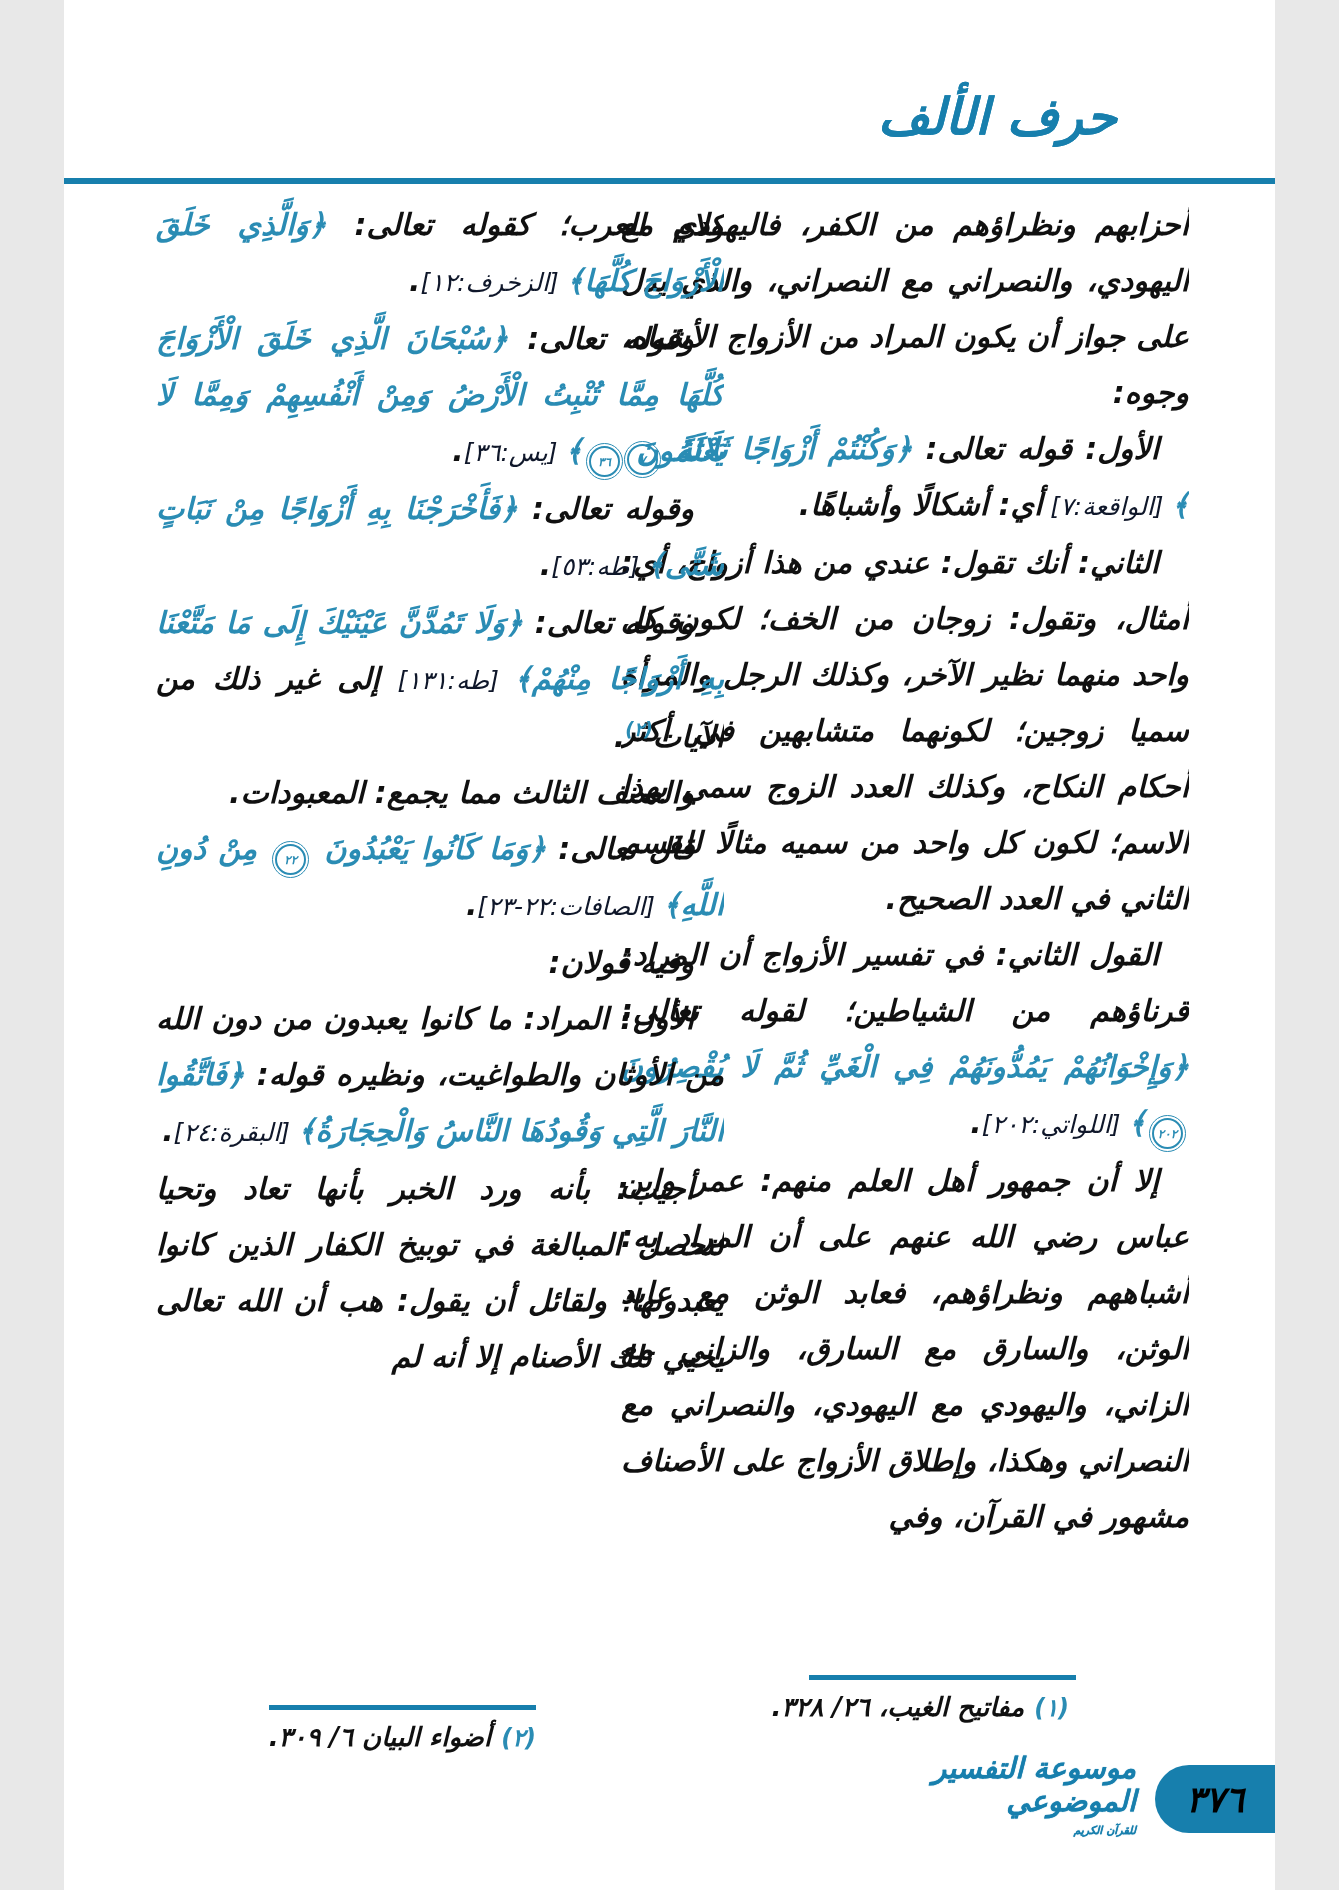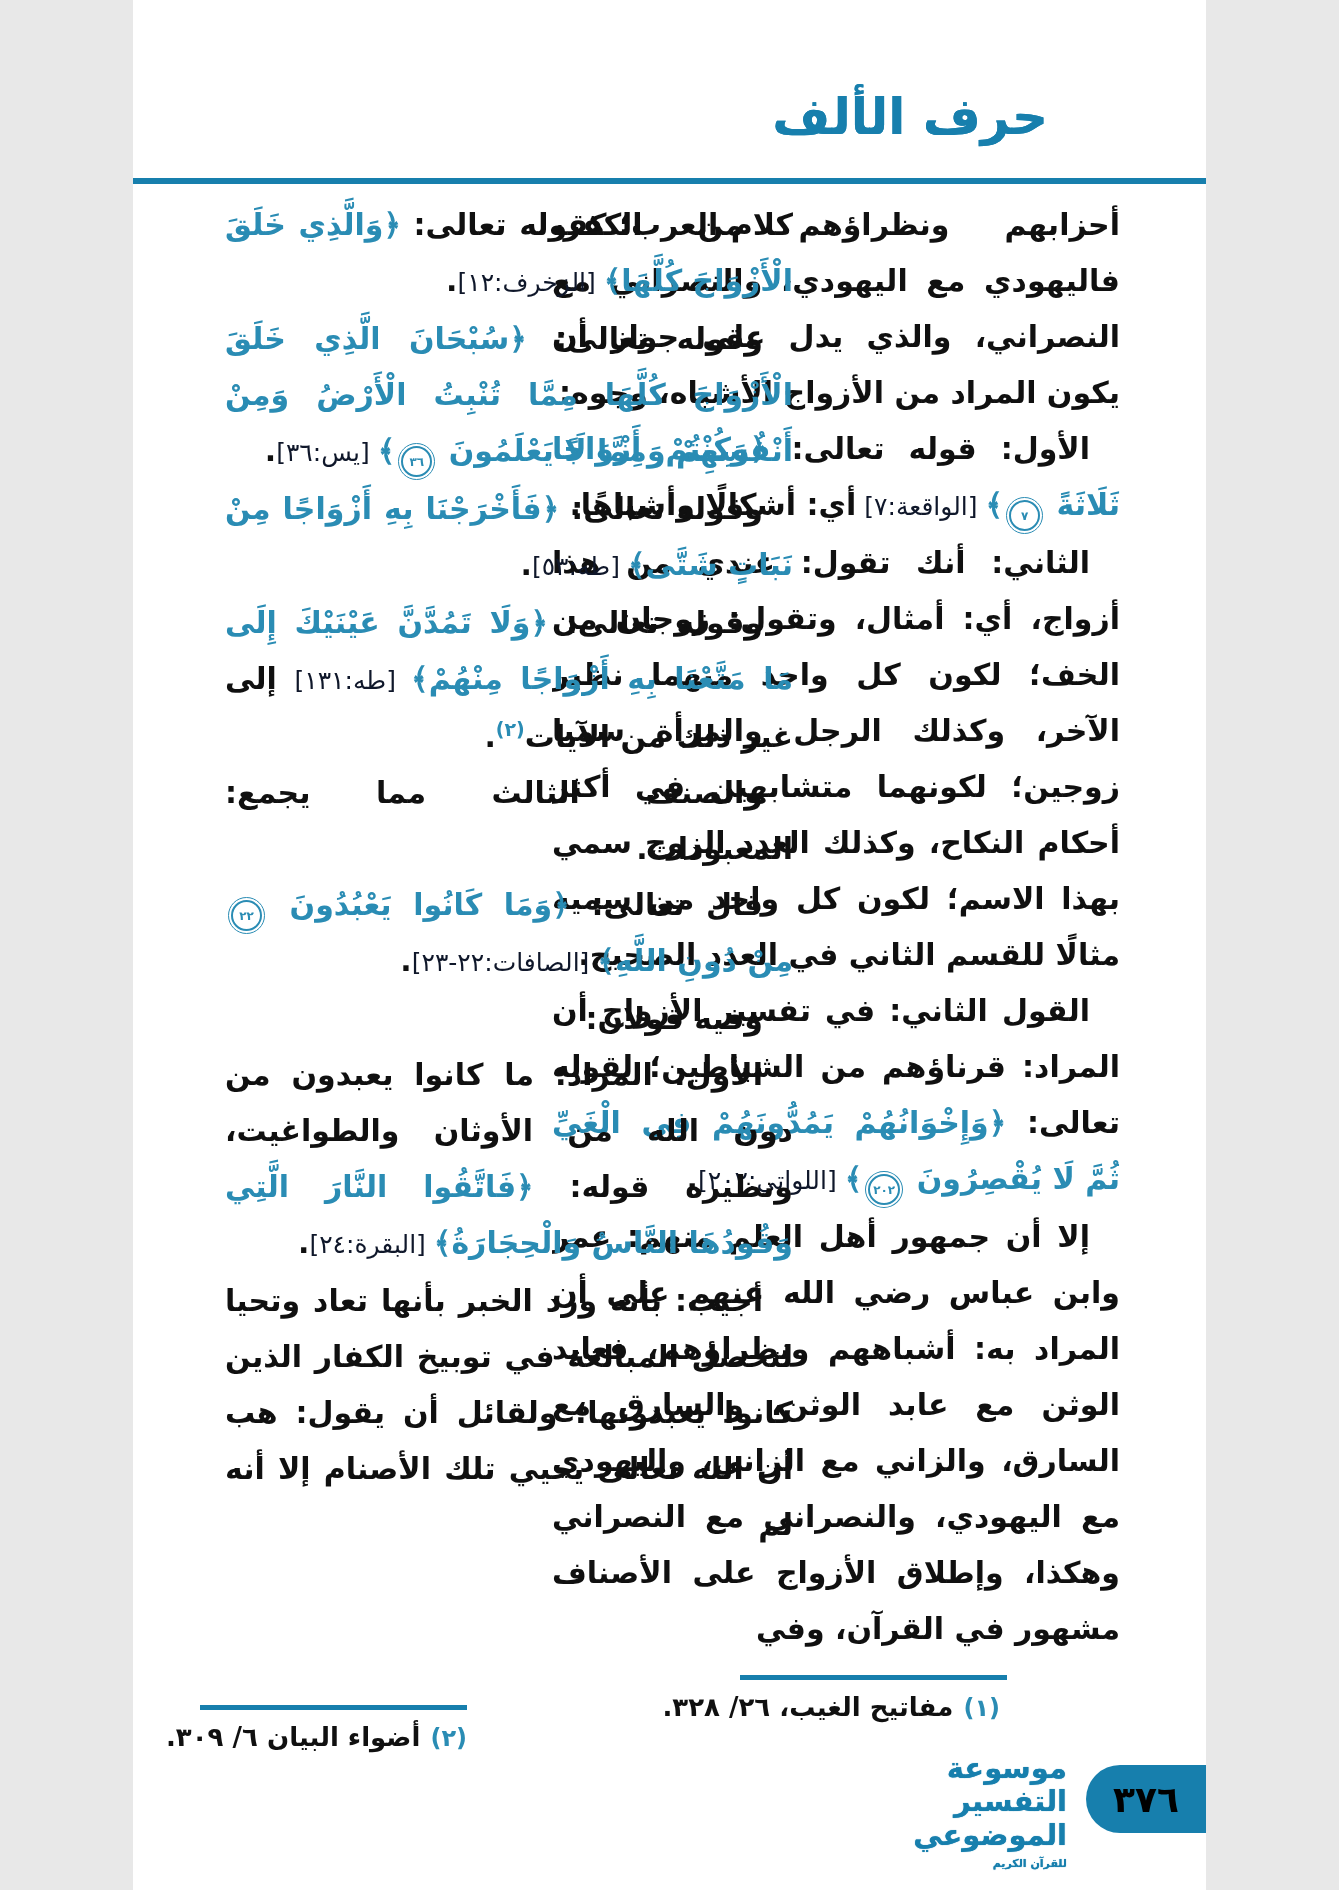--- a/index.html
+++ b/index.html
@@ -4,25 +4,26 @@
 <style>
   :root{
     --accent:#177fad;
     --quran:#2a8cb4;
     --body:#101010;
   }
   *{box-sizing:border-box;}
   html,body{margin:0;padding:0;background:#e8e8e8;}
   .page{
     position:relative;
-    width:1073px;height:1890px;
+    width:1211px;height:1890px;
     background:#ffffff;
     overflow:hidden;
     font-family:"DejaVu Sans", sans-serif;
     margin:0 auto;
+    font-style:italic;
   }
   
   .header-title{
     position:absolute;top:88px;right:158px;
     direction:rtl;
     color:var(--accent);
     font-size:50px;font-weight:bold;
     letter-spacing:-1px;
     text-shadow:0 0 0.6px var(--accent);
   }

